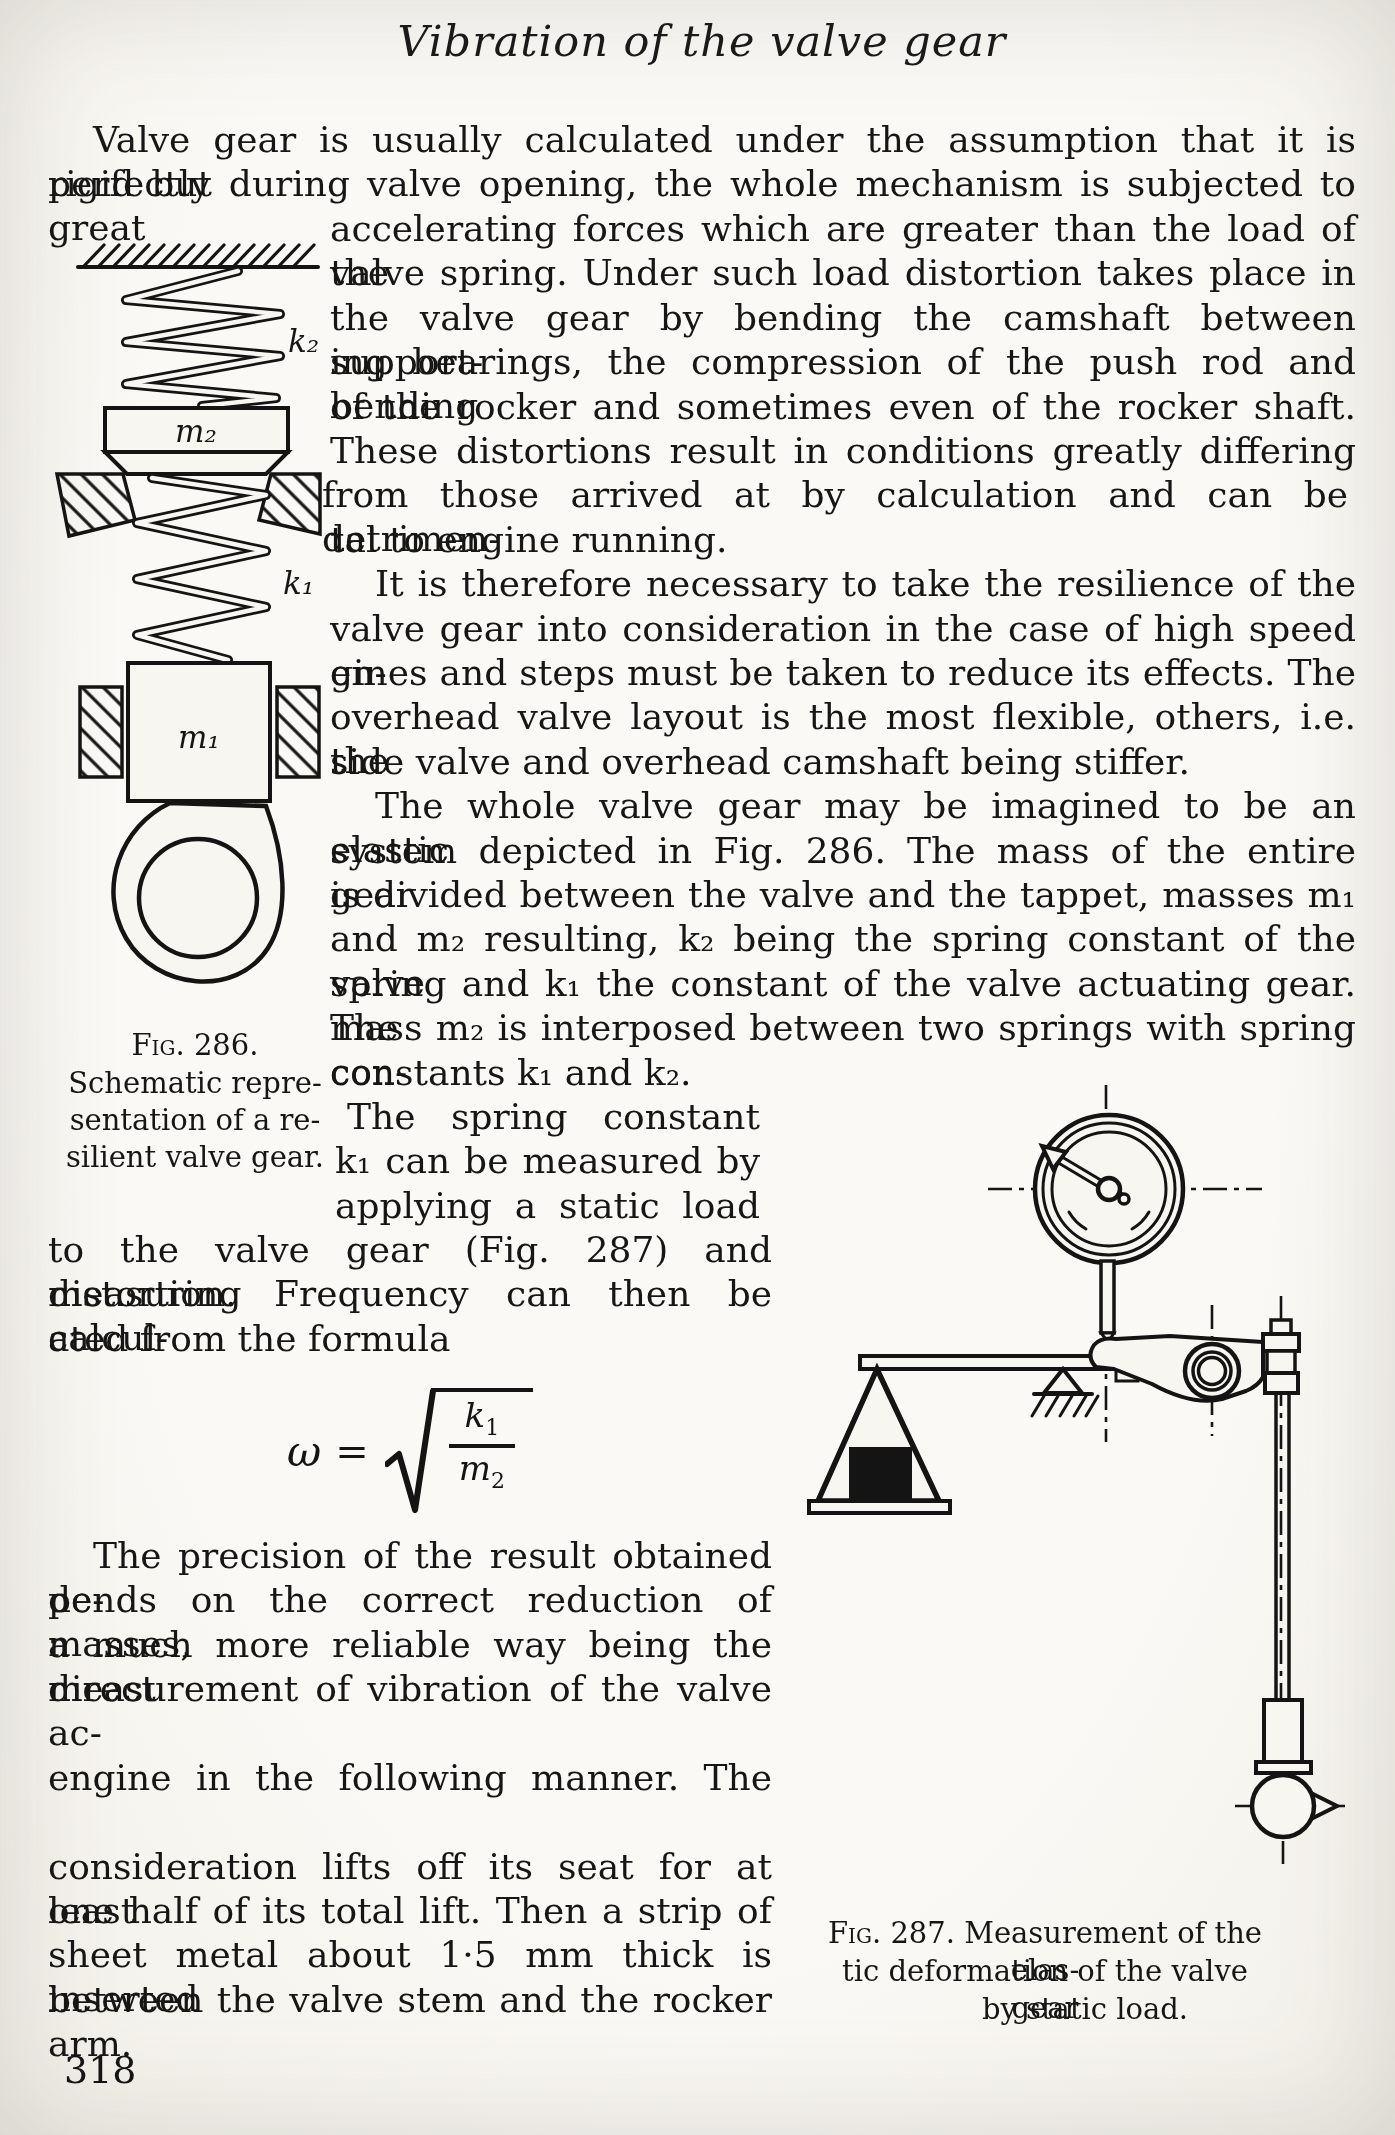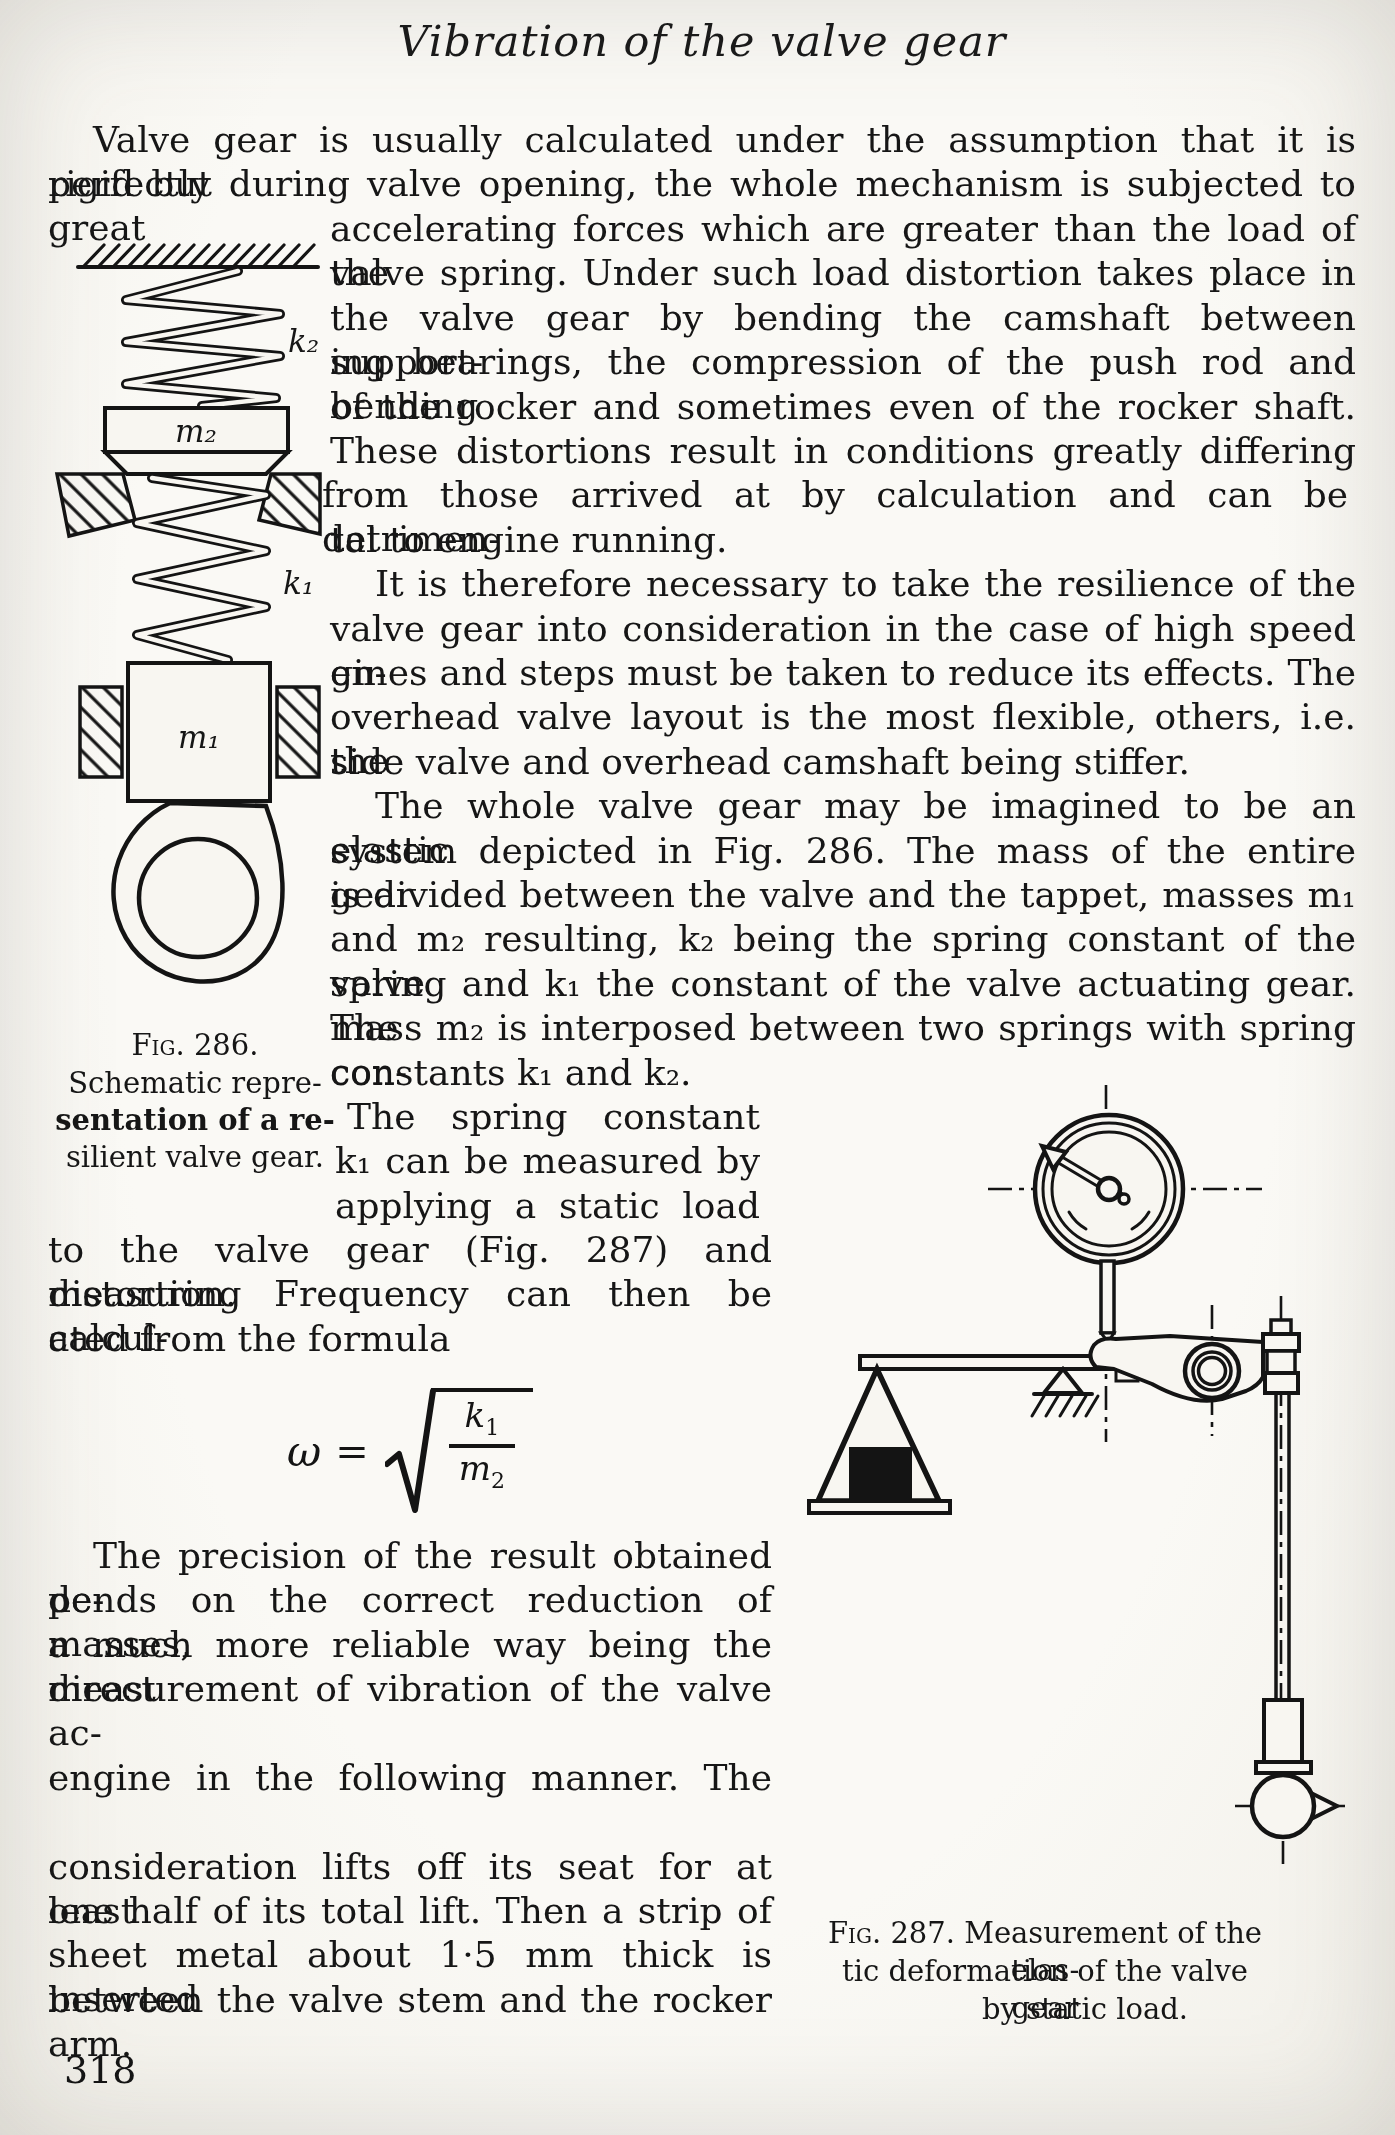--- a/index.html
+++ b/index.html
@@ -186,21 +186,21 @@
   <div class="t" style="top:1623px;left:48px;width:724px;">a much more reliable way being the direct</div>
   <div class="t" style="top:1667px;left:48px;width:724px;">measurement of vibration of the valve ac-</div>
   <div class="t" style="top:1756px;left:48px;width:724px;">engine in the following manner. The</div>
   <div class="t" style="top:1845px;left:48px;width:724px;">consideration lifts off its seat for at least</div>
   <div class="t" style="top:1889px;left:48px;width:724px;">one half of its total lift. Then a strip of</div>
   <div class="t" style="top:1933px;left:48px;width:724px;">sheet metal about 1·5 mm thick is inserted</div>
   <div class="t last" style="top:1978px;left:48px;width:724px;">between the valve stem and the rocker arm.</div>
 
   <div class="cap sc" style="top:1027px;left:55px;width:280px;">Fig. 286.</div>
   <div class="cap" style="top:1065px;left:55px;width:280px;">Schematic repre-</div>
-  <div class="cap" style="top:1102px;left:55px;width:280px;font-weight:bold;">sentation of a re-</div>
+  <div class="cap" style="top:1102px;left:55px;width:280px;">sentation of a re-</div>
   <div class="cap" style="top:1139px;left:55px;width:280px;">silient valve gear.</div>
 
   <div class="cap" style="top:1915px;left:810px;width:470px;"><span class="sc">Fig. 287.</span><span> Measurement of the elas-</span></div>
   <div class="cap" style="top:1953px;left:810px;width:470px;">tic deformation of the valve gear</div>
   <div class="cap" style="top:1991px;left:850px;width:470px;">by static load.</div>
 
   <div class="pagenum">318</div>
 </div>
 
 </body></html>

